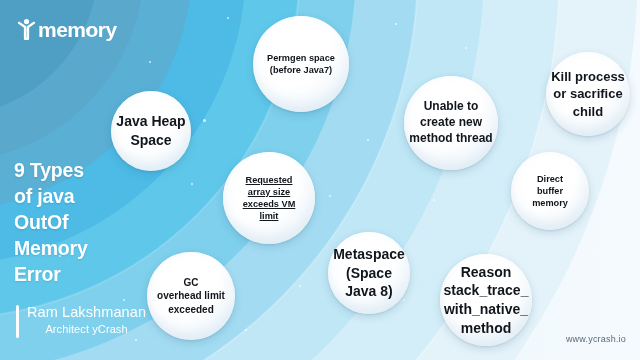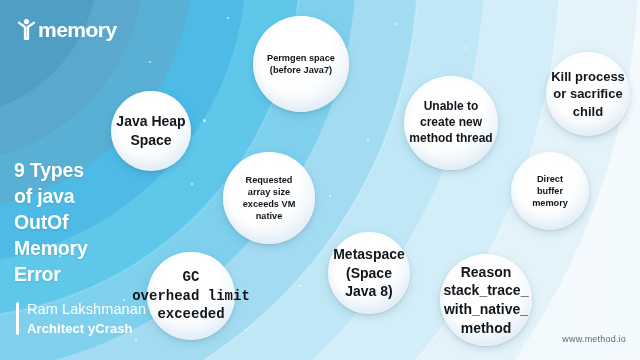--- a/index.html
+++ b/index.html
@@ -45,23 +45,23 @@
 
   
   #author {
     position:absolute; left:16px; bottom:22px;
     display:flex; align-items:flex-start; gap:8px;
   }
   #author .rule {
     width:3px; height:33px; background:#ffffff;
     border-radius:2px; margin-top:1px; flex:none;
   }
-  #author .who { color:#ffffff; }
+  #author .who { color:#ffffff;text-align:center; }
   #author .nm { font-size:14.5px; font-weight:400; line-height:1.2; letter-spacing:.1px; }
-  #author .rl { font-size:13px; font-weight:700; line-height:1.5; letter-spacing:.1px; }
+  #author .rl { font-size:11px; font-weight:400; line-height:1.5; letter-spacing:.1px; }
 
   
   #url {
     position:absolute; right:14px; bottom:16px;
     color:#5b6b79; font-size:9px; letter-spacing:.2px;
   }
 
   
   .bubble {
     position:absolute; border-radius:50%;
@@ -149,44 +149,44 @@
     </div>
 
   <div id="author">
     <div class="rule"></div>
     <div class="who">
       <div class="nm">Ram Lakshmanan</div>
       <div class="rl">Architect yCrash</div>
     </div>
   </div>
 
-  <div id="url">www.method.io</div>
+  <div id="url">www.ycrash.io</div>
 
   <div id="bubbles">
       <div class="bubble" style="left: 111px; top: 91px; width: 80px; height: 80px; font-size: 14px; line-height: 1.33;">
         <div class="txt">
           <span>Java Heap</span>
           <span>Space</span>
         </div>
       </div>
       <div class="bubble" style="left: 253px; top: 16px; width: 96px; height: 96px; font-size: 9.2px; line-height: 1.33;">
         <div class="txt">
           <span>Permgen space</span>
           <span>(before Java7)</span>
         </div>
       </div>
-      <div class="bubble" style="left: 223px; top: 152px; width: 92px; height: 92px; font-size: 9.2px; line-height: 1.33;">
+      <div class="bubble" style="left: 223px; top: 152px; width: 92px; height: 92px; font-size: 9.2px; line-height: 1.33; text-decoration: underline;">
         <div class="txt">
           <span>Requested</span>
           <span>array size</span>
           <span>exceeds VM</span>
-          <span>native</span>
-        </div>
-      </div>
-      <div class="bubble" style="left: 147px; top: 252px; width: 88px; height: 88px; font-size: 14px; line-height: 1.33; font-family: Liberation Mono, monospace;">
+          <span>limit</span>
+        </div>
+      </div>
+      <div class="bubble" style="left: 147px; top: 252px; width: 88px; height: 88px; font-size: 10px; line-height: 1.33;">
         <div class="txt">
           <span>GC</span>
           <span>overhead limit</span>
           <span>exceeded</span>
         </div>
       </div>
       <div class="bubble" style="left: 328px; top: 232px; width: 82px; height: 82px; font-size: 14px; line-height: 1.33;">
         <div class="txt">
           <span>Metaspace</span>
           <span>(Space</span>

